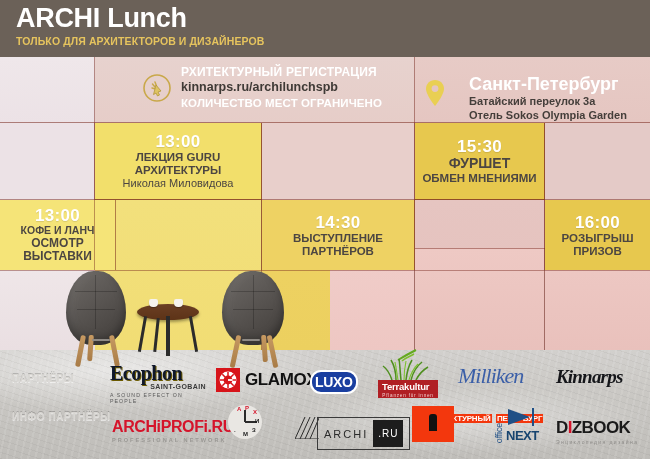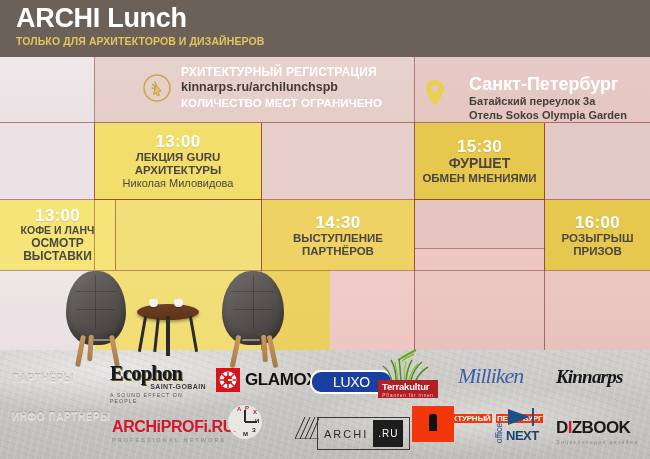--- a/index.html
+++ b/index.html
@@ -76,21 +76,21 @@
   
   .plabel{position:absolute;color:#d8d6d2;font-size:10px;font-weight:bold;letter-spacing:.6px;
      text-shadow:0 1px 0 rgba(255,255,255,.55), 0 -1px 0 rgba(0,0,0,.18);}
   .logo{position:absolute;}
 
   .eco-main{font-family:"Liberation Serif",serif;font-weight:bold;font-size:20px;color:#0f172a;
     -webkit-text-stroke:0px;text-shadow:1px 1px 0 #6b5a00;letter-spacing:-.5px;}
   .eco-sub{font-size:7px;color:#3a3a3a;font-weight:bold;letter-spacing:.4px;text-align:right;margin-top:-2px;}
   .eco-tag{font-size:5.2px;color:#5a5a5a;letter-spacing:1.1px;margin-top:2px;}
   .glamox-txt{font-size:17px;font-weight:bold;color:#111;letter-spacing:-.4px;}
-  .luxo{background:#1a3fa0;border-radius:11px;padding:2px 21px;color:#fff;font-weight:normal;font-size:14px;letter-spacing:-.3px;
+  .luxo{background:#1a3fa0;border-radius:11px;padding:2px 3px;color:#fff;font-weight:bold;font-size:14px;letter-spacing:-.3px;
     border:2px solid #fff;}
   .terra{background:#b01f24;color:#fff;font-size:9.5px;font-weight:bold;letter-spacing:-.2px;padding:1px 4px;}
   .terra-sub{font-size:4.6px;color:#f3cfcf;letter-spacing:.8px;text-align:center;}
   .milliken{font-family:"Liberation Serif",serif;font-style:italic;font-size:22px;color:#3b5fa8;letter-spacing:-1px;}
   .kinnarps{font-family:"Liberation Serif",serif;font-style:italic;font-weight:bold;font-size:19px;color:#15161a;letter-spacing:-.8px;}
   .archiprofi{font-size:16px;font-weight:bold;letter-spacing:-.4px;}
   .archiprofi .r{color:#d5142a;}
   .archiprofi-sub{font-size:5.6px;color:#9a9894;letter-spacing:2.0px;margin-top:1px;}
   .archiru-box{border:1px solid #3a3a3a;padding:2px 6px;font-size:11px;letter-spacing:2px;color:#2b2b2b;display:flex;align-items:center;}
   .archiru-ru{background:#1d1d1d;color:#fff;padding:8px 5px;margin-left:5px;letter-spacing:1px;font-size:10px;}

